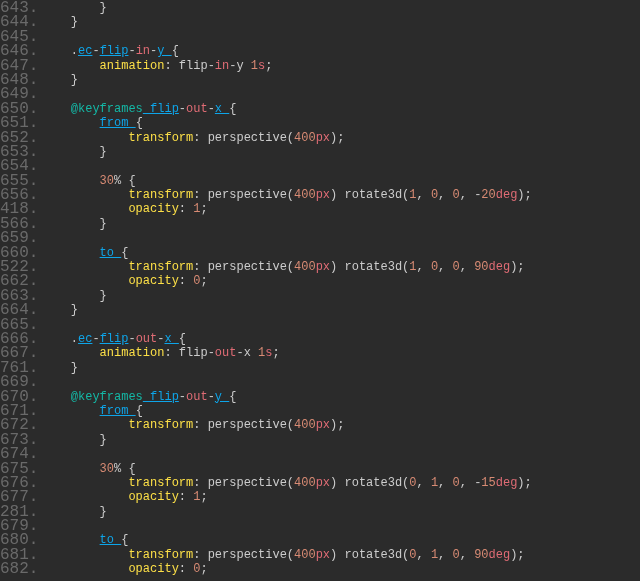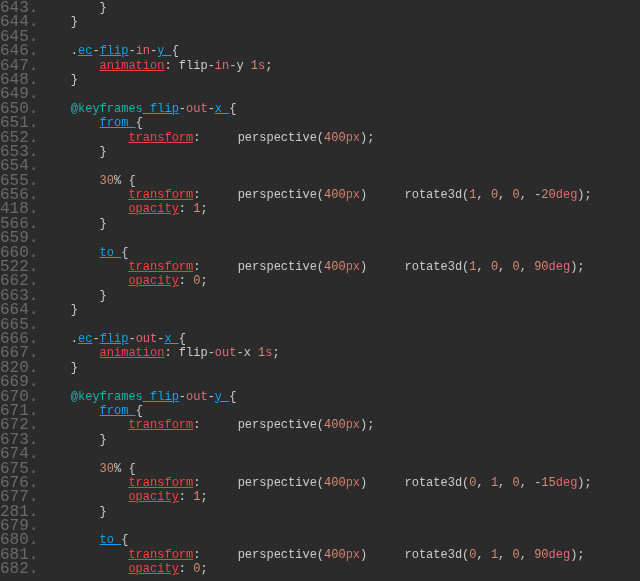--- a/index.html
+++ b/index.html
@@ -39,25 +39,25 @@
     flex: 1;
     padding-top: 1px;
     padding-left: 6px;
     white-space: pre;
   }
   .code .line {
     height: 14.4px;
   }
   .p  { color: #cccccc; }      
   .kw { color: #14b8a6; }      
-  .prop { color: #ef4444; text-decoration: underline; }
+  .prop { color: #fde047; }
   .num { color: #d88b74; }
   .red { color: #e06c75; }
   .sel { color: #0ea5e9; text-decoration: underline; }
-  .fn  { color: #cccccc; margin-left: 30px; }
+  .fn  { color: #cccccc; }
   .val { color: #cccccc; }
 </style>
 </head>
 <body>
 
 <div class="editor">
   <div class="gutter" id="gutter">
       <div>643</div>
       <div>644</div>
       <div>645</div>
@@ -76,21 +76,21 @@
       <div>566</div>
       <div>659</div>
       <div>660</div>
       <div>522</div>
       <div>662</div>
       <div>663</div>
       <div>664</div>
       <div>665</div>
       <div>666</div>
       <div>667</div>
-      <div>820</div>
+      <div>761</div>
       <div>669</div>
       <div>670</div>
       <div>671</div>
       <div>672</div>
       <div>673</div>
       <div>674</div>
       <div>675</div>
       <div>676</div>
       <div>677</div>
       <div>281</div>

